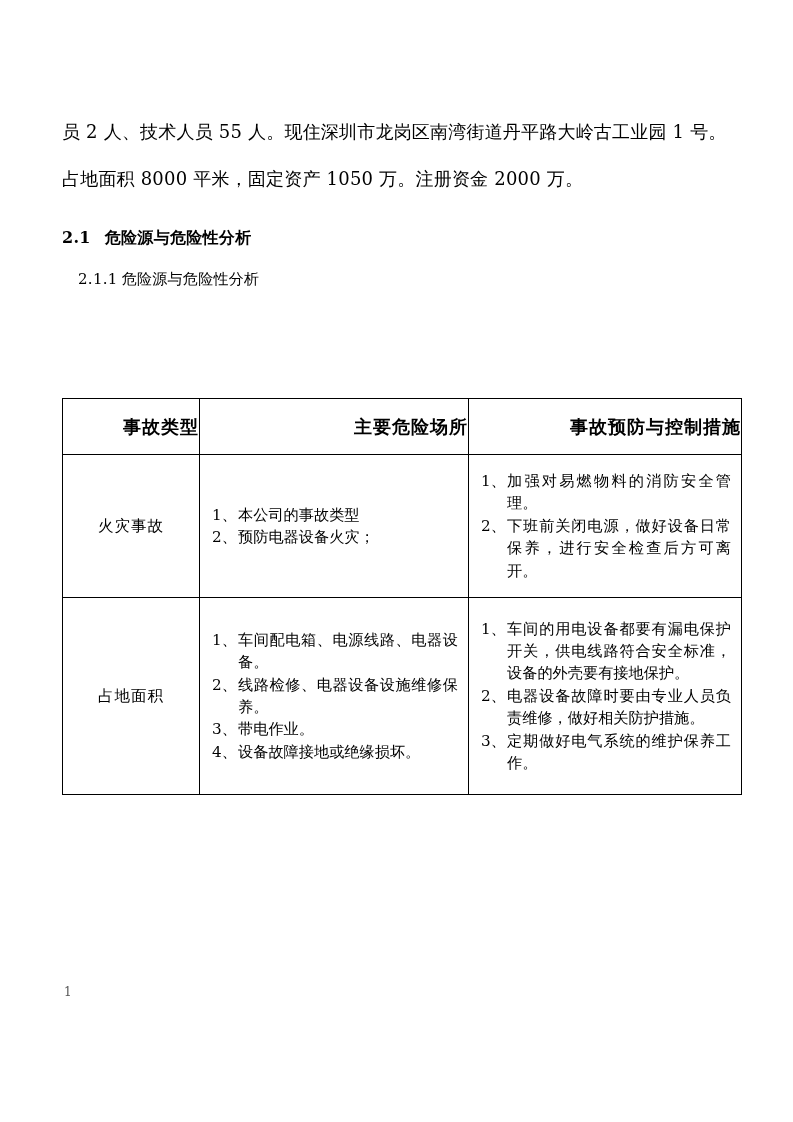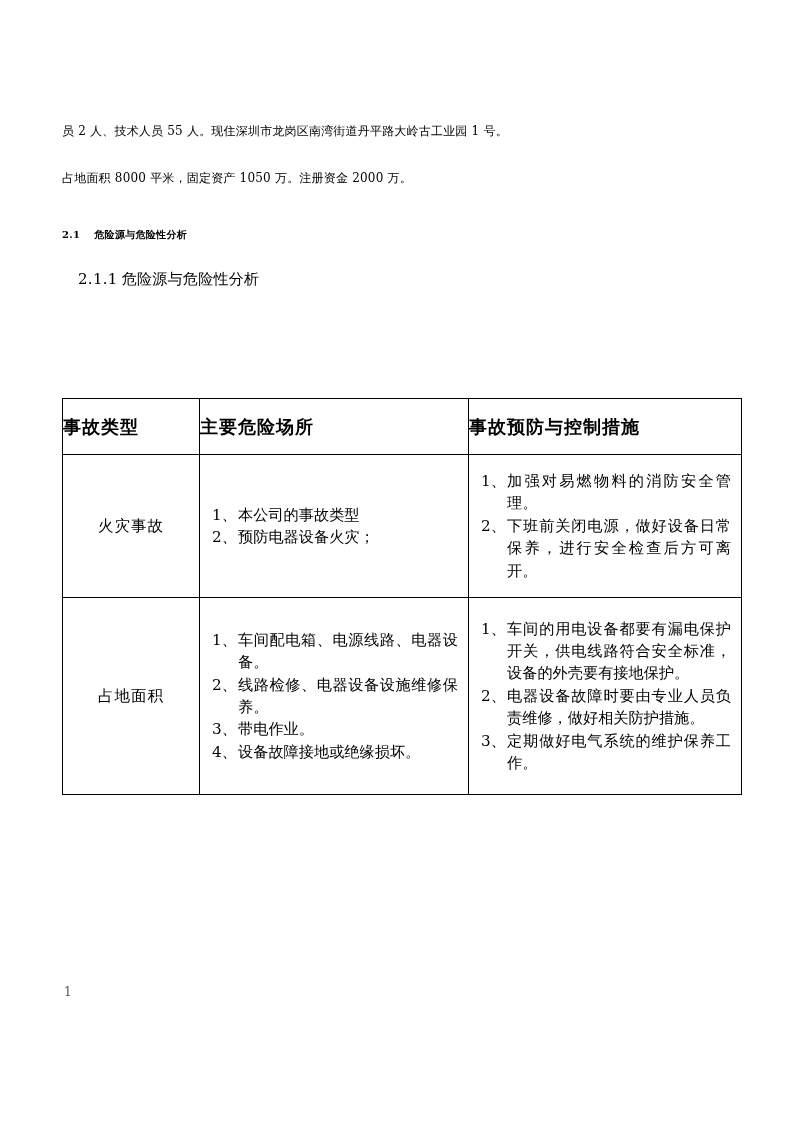--- a/index.html
+++ b/index.html
@@ -20,32 +20,32 @@
   }
 
   
   .intro {
     position: absolute;
     left: 62px;
     top: 108px;
     width: 684px;
   }
   .intro .line {
-    font-size: 12px;
+    font-size: 18px;
     line-height: 47px;
     letter-spacing: 0.2px;
     white-space: nowrap;
   }
 
   
   .h2 {
     position: absolute;
     left: 62px;
     top: 228px;
-    font-size: 10px;
+    font-size: 16px;
     font-weight: bold;
     letter-spacing: 0.3px;
   }
   .h2 .num { margin-right: 14px; }
 
   .h3 {
     position: absolute;
     left: 78px;
     font-size: 15px;
     letter-spacing: 0.3px;
@@ -79,21 +79,21 @@
     border: 1px solid #000000;
     padding: 0;
     vertical-align: middle;
   }
   .col-a { width: 137px; }
   .col-b { width: 269px; }
   .col-c { width: 273px; }
 
   .tbl thead th {
     height: 55px;
-    text-align: left;
+    text-align: right;
     font-size: 18px;
     font-weight: bold;
     letter-spacing: 1px;
   }
 
   .type-cell {
     text-align: center;
     font-size: 15.5px;
     letter-spacing: 1px;
   }

